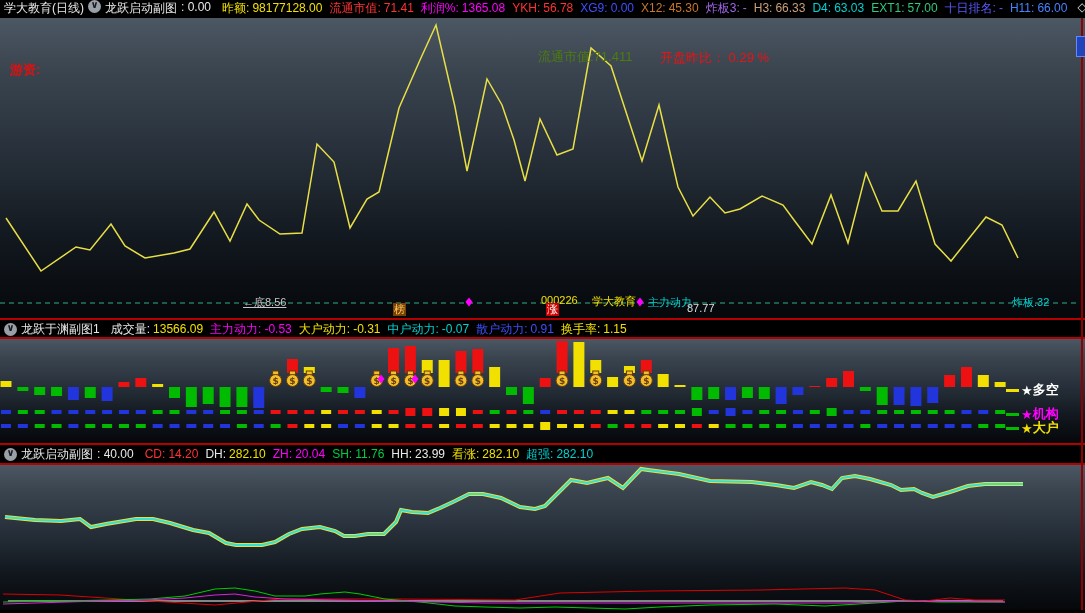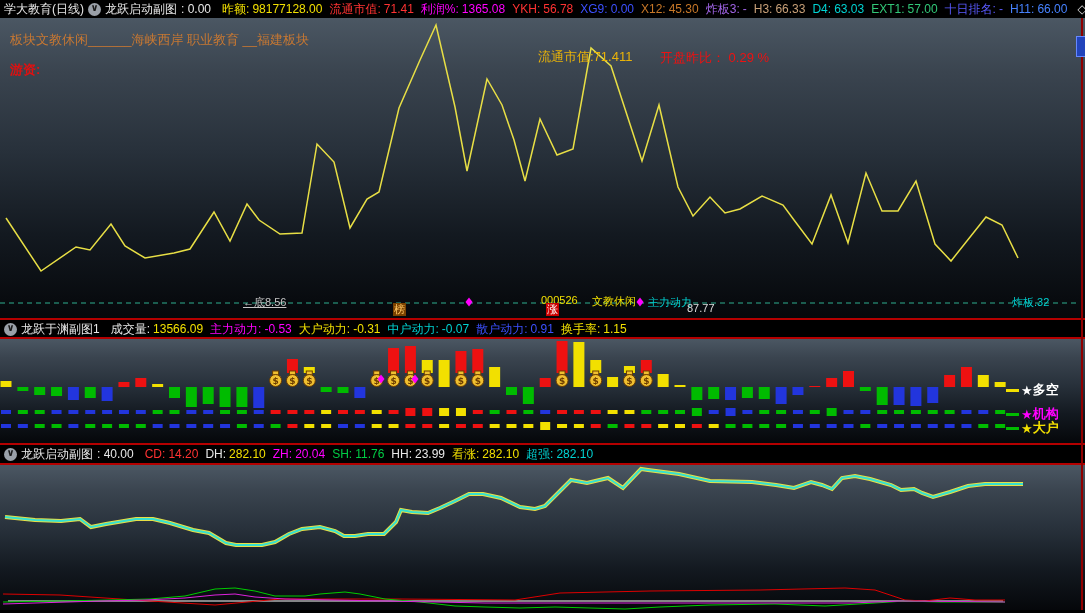--- a/index.html
+++ b/index.html
@@ -1,20 +1,20 @@
 <!DOCTYPE html>
 <html><head>
 <meta charset="utf-8">
 <style>
   html,body{margin:0;padding:0;background:#000;}
   #app{position:relative;width:1085px;height:613px;background:#000;overflow:hidden;
        font-family:"Liberation Sans","DejaVu Sans",sans-serif;}
   
   .titlebar{position:absolute;left:0;top:0;width:1085px;height:18px;background:#000;
-    display:flex;align-items:center;white-space:nowrap;font-size:12px;color:#e8e8e8;overflow:hidden;}
+    display:flex;white-space:nowrap;font-size:12px;color:#e8e8e8;overflow:hidden;}
   .titlebar>span{margin-left:4px;}
   .cicon{display:inline-block;width:13px;height:13px;border-radius:50%;background:#9aa0a8;color:#1a1a1a;
     text-align:center;line-height:10px;font-size:10px;font-weight:bold;flex:0 0 auto;}
   .fldwrap{display:inline;}
   .fld{margin-left:7px;}
   .tb-icons{margin-left:auto;margin-right:4px;color:#d8d8d8;font-size:12px;}
   .tb-icons span{margin-left:6px;cursor:default;}
   
   .panel{position:absolute;left:0;width:1085px;z-index:0;
     background:linear-gradient(180deg,#4b5763 0%,#3a444f 18%,#27303a 45%,#131920 72%,#05070a 100%);}
@@ -52,30 +52,29 @@
     <span>龙跃启动副图</span>
     <span>: 0.00</span>
     <span class="fldwrap" id="tb-fields"><span class="fld" style="color: rgb(242, 224, 0);">昨额:</span><span style="color: rgb(242, 224, 0); margin-left: 3px;">98177128.00</span><span class="fld" style="color: rgb(255, 50, 50);">流通市值:</span><span style="color: rgb(255, 50, 50); margin-left: 3px;">71.41</span><span class="fld" style="color: rgb(255, 0, 255);">利润%:</span><span style="color: rgb(255, 0, 255); margin-left: 3px;">1365.08</span><span class="fld" style="color: rgb(255, 50, 50);">YKH:</span><span style="color: rgb(255, 50, 50); margin-left: 3px;">56.78</span><span class="fld" style="color: rgb(60, 80, 255);">XG9:</span><span style="color: rgb(60, 80, 255); margin-left: 3px;">0.00</span><span class="fld" style="color: rgb(200, 120, 40);">X12:</span><span style="color: rgb(200, 120, 40); margin-left: 3px;">45.30</span><span class="fld" style="color: rgb(160, 100, 230);">炸板3:</span><span style="color: rgb(160, 100, 230); margin-left: 3px;">-</span><span class="fld" style="color: rgb(200, 160, 120);">H3:</span><span style="color: rgb(200, 160, 120); margin-left: 3px;">66.33</span><span class="fld" style="color: rgb(0, 210, 210);">D4:</span><span style="color: rgb(0, 210, 210); margin-left: 3px;">63.03</span><span class="fld" style="color: rgb(50, 200, 120);">EXT1:</span><span style="color: rgb(50, 200, 120); margin-left: 3px;">57.00</span><span class="fld" style="color: rgb(90, 90, 255);">十日排名:</span><span style="color: rgb(90, 90, 255); margin-left: 3px;">-</span><span class="fld" style="color: rgb(70, 130, 255);">H11:</span><span style="color: rgb(70, 130, 255); margin-left: 3px;">66.00</span></span>
     <span class="tb-icons">
       <span>◇</span>
       
     </span>
   </div>
 
   <div class="panel" id="main-panel"></div>
-  <div class="ov" style="left:10px;top:31px;font-size:13px;color:#c87832;">板块文教休闲______海峡西岸 职业教育 __福建板块</div>
   <div class="ov" style="left:10px;top:61px;font-size:13px;color:#e01010;font-weight:bold;">游资:</div>
-  <div class="ov" style="left:538px;top:48px;font-size:13px;color:#eab308;">流通市值:71.411</div>
+  <div class="ov" style="left:538px;top:48px;font-size:13px;color:#4d7c0f;">流通市值:71.411</div>
   <div class="ov" style="left:660px;top:49px;font-size:13px;color:#ee1111;">开盘昨比： 0.29 %</div>
 
   <div class="ov" style="left:243px;top:295px;font-size:11px;color:#c8c8c8;text-decoration:underline;">←底8.56</div>
   <div class="ov badge" style="left:393px;top:303px;background:#7a4200;color:#ffc864;">榜</div>
-  <div class="ov" style="left:541px;top:294px;font-size:11px;color:#f2e000;">000526</div>
+  <div class="ov" style="left:541px;top:294px;font-size:11px;color:#f2e000;">000226</div>
   <div class="ov badge" style="left:546px;top:303px;background:#cc0000;color:#ffffff;">涨</div>
-  <div class="ov" style="left:592px;top:294px;font-size:11px;color:#f2e000;">文教休闲</div>
+  <div class="ov" style="left:592px;top:294px;font-size:11px;color:#f2e000;">学大教育</div>
   <div class="ov" style="left:648px;top:295px;font-size:11px;color:#00d2d2;">主力动力</div>
   <div class="ov" style="left:687px;top:302px;font-size:11px;color:#dcdcdc;">87.77</div>
   <div class="ov" style="left:1012px;top:295px;font-size:11px;color:#00d2d2;">炸板.32</div>
 
   <div class="sep" style="top:318px;"></div>
   <div class="sep" style="top:337px;"></div>
   <div class="sep" style="top:443px;"></div>
   <div class="sep" style="top:463px;"></div>
 
   <div class="subheader" id="sub1-header">

